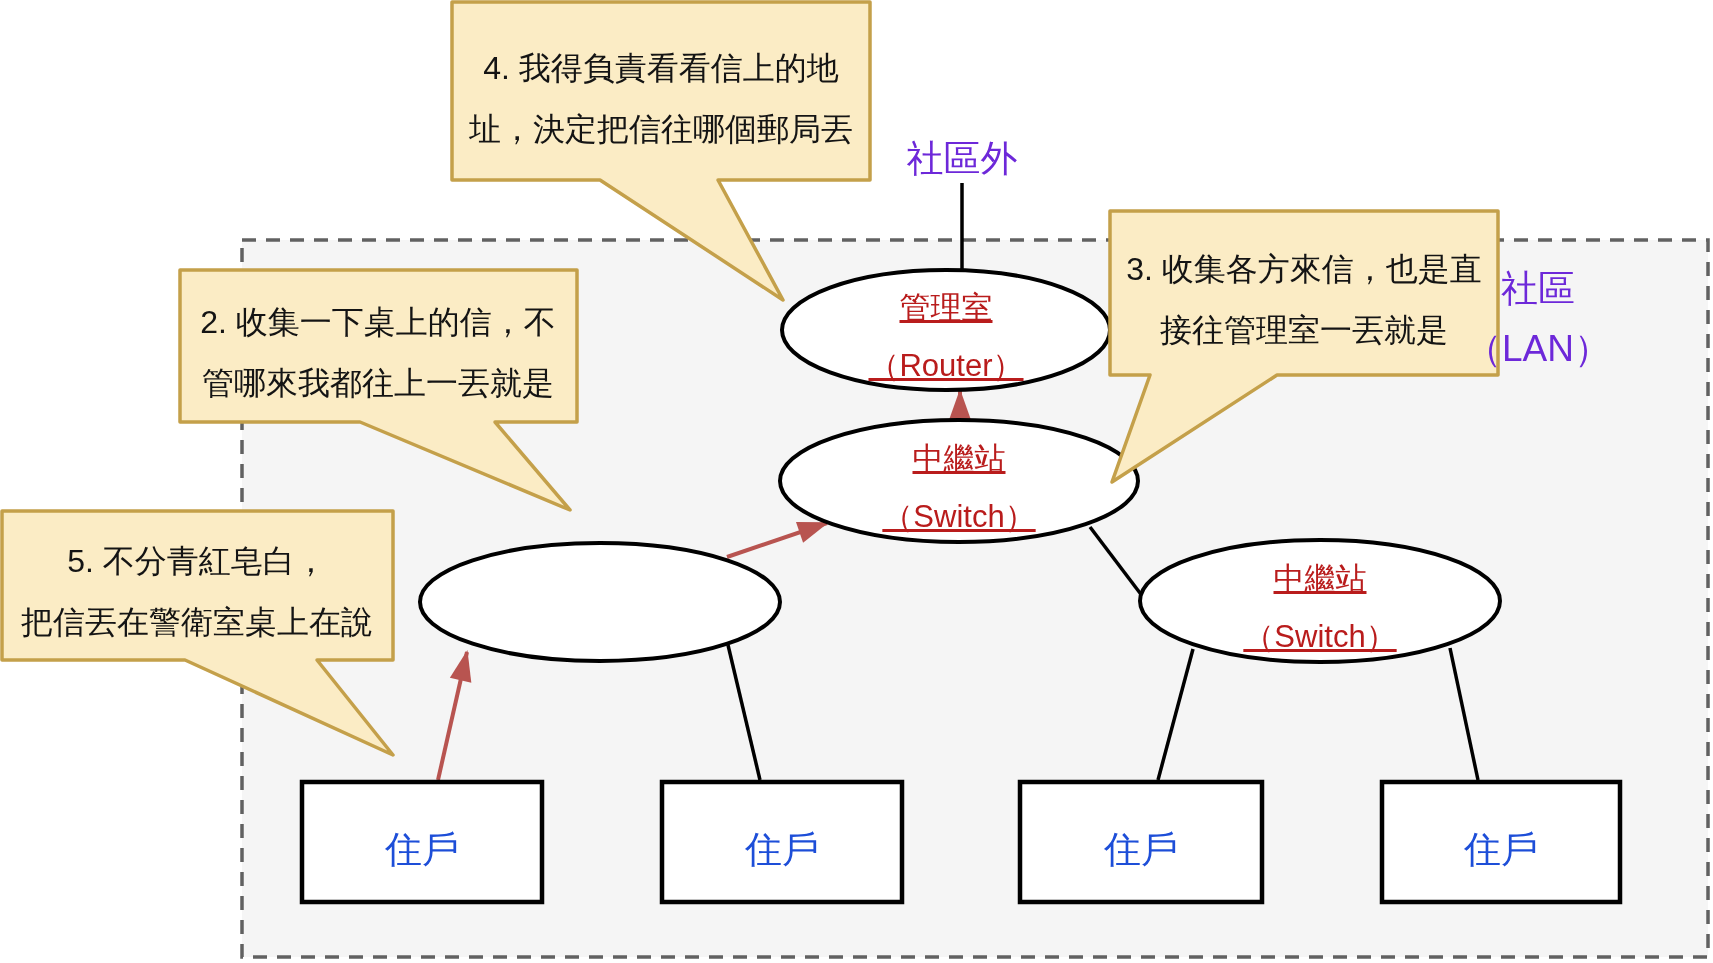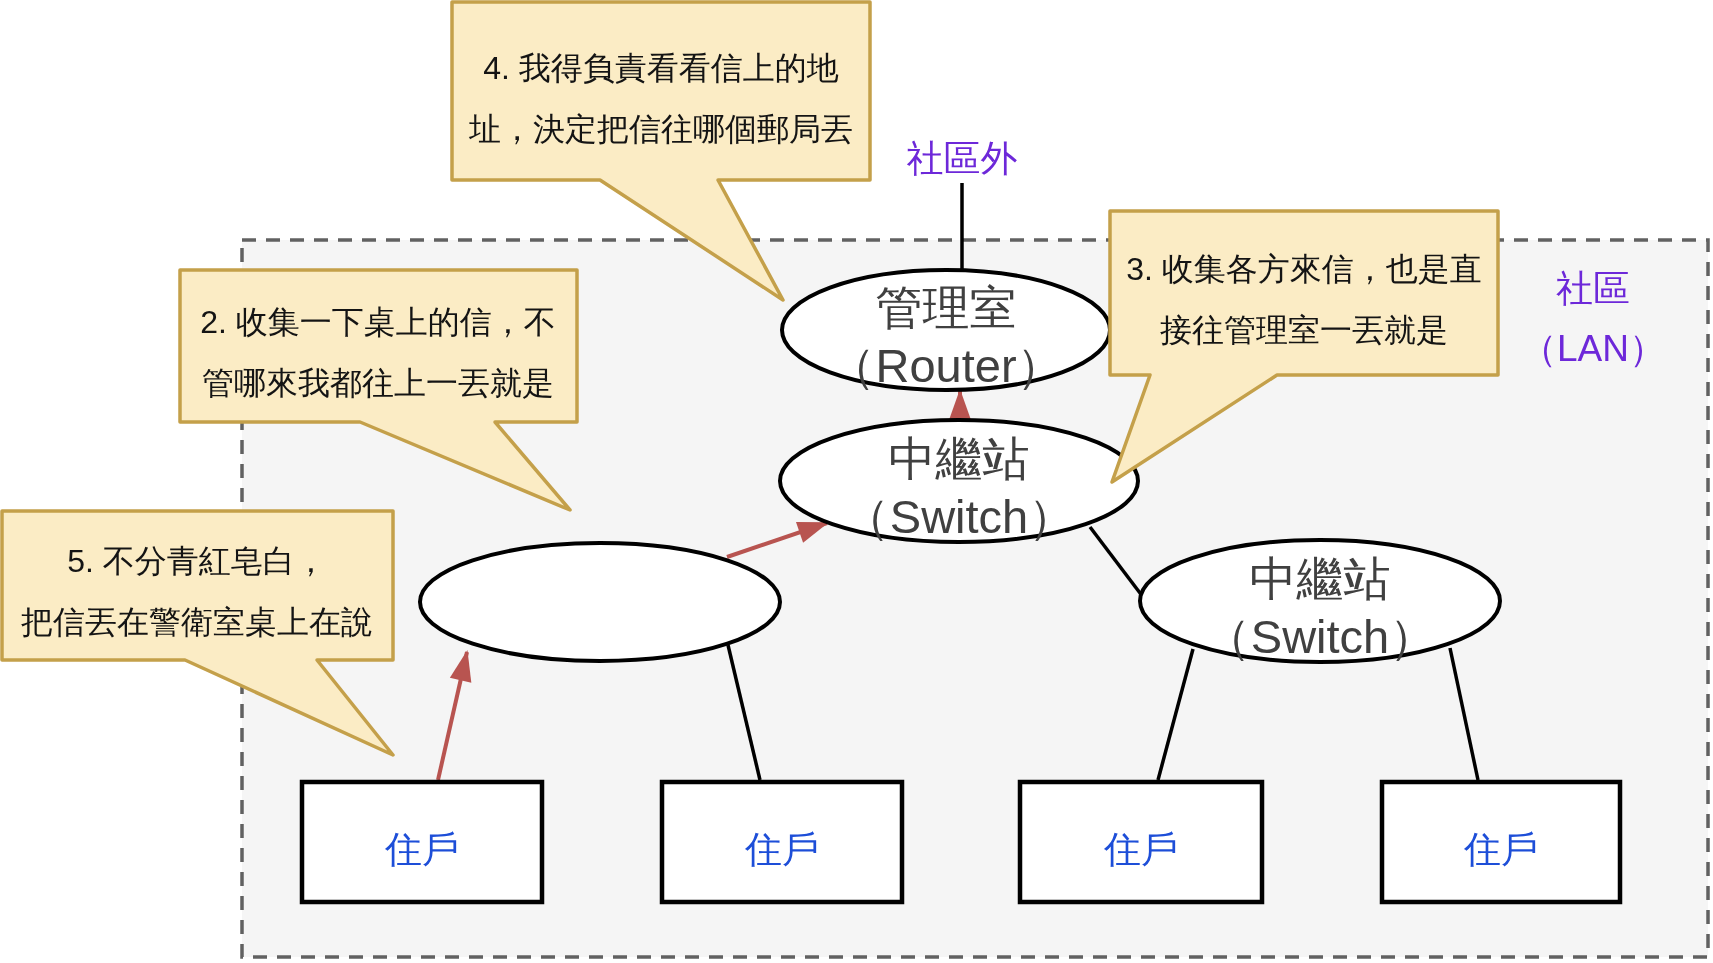--- a/index.html
+++ b/index.html
@@ -1,21 +1,21 @@
 <!DOCTYPE html>
 <html><head>
 <meta charset="utf-8">
 <style>
   html,body{margin:0;padding:0;background:#ffffff;}
   body{font-family:"Liberation Sans", sans-serif; color:#111;}
   .canvas{position:relative;width:1713px;height:963px;background:#ffffff;overflow:hidden;}
   .overlay{position:absolute;left:0;top:0;width:1713px;height:963px;}
   .lbl{position:absolute;transform:translate(-50%,-50%);text-align:center;white-space:nowrap;}
   .lbl span{display:block;margin-top:13px;}
-  .node-lbl{font-size:47px;line-height:45px;font-weight:400;color:#404040;}
+  .node-lbl{font-size:31px;line-height:45px;font-weight:400;color:#b91c1c;text-decoration:underline;}
   .house-lbl{font-size:37px;font-weight:400;color:#1d4ed8;}
   .zone-lbl{font-size:37px;line-height:47px;font-weight:400;color:#6d28d9;}
   .bubble-lbl{font-size:32px;line-height:48px;font-weight:400;color:#141414;}
 </style>
 </head>
 <body>
 
 <div class="canvas">
 
   <svg class="overlay" viewBox="0 0 1713 963" xmlns="http://www.w3.org/2000/svg">
@@ -50,21 +50,21 @@
     <path d="M2,511 L393,511 L393,660 L317,660 L393,755 L185,660 L2,660 Z" fill="#FBECC5" stroke="#C4A04A" stroke-width="3.5" stroke-linejoin="round"></path>
     <path d="M180,270 L577,270 L577,422 L495,422 L570,510 L360,422 L180,422 Z" fill="#FBECC5" stroke="#C4A04A" stroke-width="3.5" stroke-linejoin="round"></path>
     <path d="M1110,211 L1498,211 L1498,375 L1277,375 L1112,482 L1150,375 L1110,375 Z" fill="#FBECC5" stroke="#C4A04A" stroke-width="3.5" stroke-linejoin="round"></path>
     <path d="M452,2 L870,2 L870,180 L718,180 L783,300 L600,180 L452,180 Z" fill="#FBECC5" stroke="#C4A04A" stroke-width="3.5" stroke-linejoin="round"></path>
   </svg>
 
   <div class="lbl zone-lbl" style="left:962px;top:152px;">
     <span>社區外</span>
   </div>
 
-  <div class="lbl zone-lbl" style="left:1593px;top:312px;">
+  <div class="lbl zone-lbl" style="left:1538px;top:312px;">
     <span>社區</span>
     <span>（LAN）</span>
   </div>
 
   <div class="lbl node-lbl" style="left:946px;top:330px;">
     <span>管理室</span>
     <span>（Router）</span>
   </div>
 
   <div class="lbl node-lbl" style="left:959px;top:481px;">

